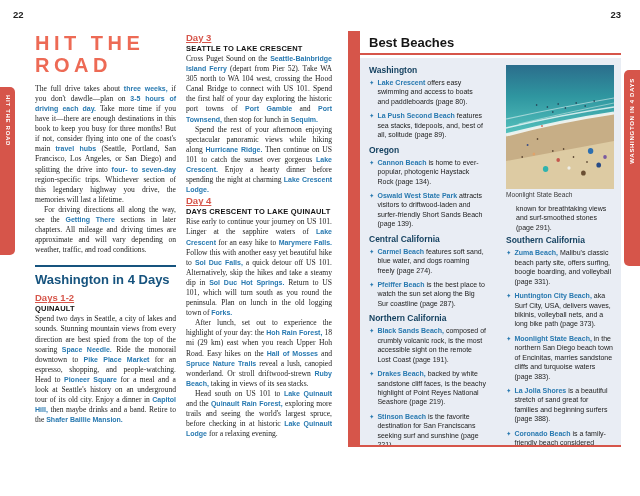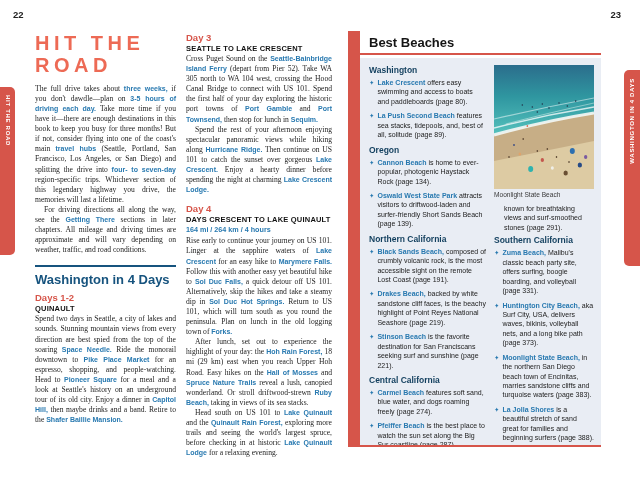--- a/index.html
+++ b/index.html
@@ -23,34 +23,34 @@
   .col2{left:186px;width:146px;}
 
   .big-title{margin:0 0 7px;font:bold 20px/1.12 "Liberation Sans",sans-serif;color:#ed6a55;
              letter-spacing:4.5px;}
   .para{margin:0;text-align:justify;font:7.6px/1.33 "Liberation Serif",serif;color:#232323;}
   .para + .para{text-indent:9px;}
   .term{font-family:"Liberation Sans",sans-serif;font-weight:bold;color:#2879b0;font-size:7px;line-height:1;}
 
   .section-heading{margin:10px 0 5px;padding-top:5px;border-top:2px solid #16537e;
                    font:bold 13px "Liberation Sans",sans-serif;color:#16537e;}
-  .day-block{margin-top:8px;}
+  .day-block{}
   .day-block:first-child{margin-top:0;}
-  .day-label{font:bold 9.5px "Liberation Sans",sans-serif;color:#d6554a;margin:0 0 1px;}
+  .day-label{font:bold 9.5px "Liberation Sans",sans-serif;color:#d6554a;margin:0 0 1px;text-decoration:underline;}
   .route{font:bold 7.5px "Liberation Sans",sans-serif;color:#111;letter-spacing:.2px;margin:0 0 1px;}
   .stats{font:bold 7.2px "Liberation Sans",sans-serif;color:#2879b0;margin:0 0 2px;}
   .stats:empty{display:none;}
 
   
-  .beach-box{position:absolute;left:348px;top:31px;width:253px;height:416px;background:#fff;}
+  .beach-box{position:absolute;left:348px;top:31px;width:273px;height:416px;background:#fff;}
   .red-bar{position:absolute;left:0;top:0;width:12px;height:100%;background:#d6554a;}
   .box-header{margin-left:12px;padding:4px 0 3px 9px;border-bottom:2px solid #d6554a;background:#fff;}
   .box-header h2{margin:0;font:bold 13px "Liberation Sans",sans-serif;color:#151515;}
   .box-content{position:absolute;left:12px;right:0;top:27px;bottom:0;background:#e9edf4;
-               border-bottom:2px solid #d6554a;padding:7px 7px 2px 9px;display:flex;gap:8px;
+               border-bottom:2px solid #d6554a;padding:7px 7px 2px 9px;display:flex;gap:20px;
                box-sizing:border-box;overflow:hidden;}
   .box-col-left{width:117px;flex:0 0 auto;}
   .box-col-right{flex:1;min-width:0;}
   .beach-region{margin:5px 0 3px;font:bold 8.5px "Liberation Sans",sans-serif;color:#123f5e;}
   .beach-section:first-child .beach-region{margin-top:0;}
   .beach-item{display:flex;gap:3px;margin:0 0 5px;}
   .diamond{flex:0 0 auto;color:#2879b0;font-size:6.5px;line-height:1.45;}
   .diamond::before{content:"✦";}
   .beach-text{margin:0;font:7px/1.35 "Liberation Sans",sans-serif;color:#222;}
   .beach-name{color:#2879b0;font-weight:bold;}
@@ -94,21 +94,20 @@
     <div class="day-label">Day 3</div>
     <div class="route">SEATTLE TO LAKE CRESCENT</div>
     <div class="paras">
           <p class="para"><span>Cross Puget Sound on the </span><span class="term">Seattle-Bainbridge Island Ferry</span><span> (depart from Pier 52). Take WA 305 north to WA 104 west, crossing the Hood Canal Bridge to connect with US 101. Spend the first half of your day exploring the historic port towns of </span><span class="term">Port Gamble</span><span> and </span><span class="term">Port Townsend,</span><span> then stop for lunch in </span><span class="term">Sequim.</span></p>
           <p class="para"><span>Spend the rest of your afternoon enjoying spectacular panoramic views while hiking along </span><span class="term">Hurricane Ridge.</span><span> Then continue on US 101 to catch the sunset over gorgeous </span><span class="term">Lake Crescent.</span><span> Enjoy a hearty dinner before spending the night at charming </span><span class="term">Lake Crescent Lodge.</span></p>
         </div>
   </div>
       <div class="day-block">
     <div class="day-label">Day 4</div>
     <div class="route">DAYS CRESCENT TO LAKE QUINAULT</div>
-    <div class="stats">164 mi / 264 km / 4 hours</div>
     <div class="paras">
           <p class="para"><span>Rise early to continue your journey on US 101. Linger at the sapphire waters of </span><span class="term">Lake Crescent</span><span> for an easy hike to </span><span class="term">Marymere Falls.</span><span> Follow this with another easy yet beautiful hike to </span><span class="term">Sol Duc Falls,</span><span> a quick detour off US 101. Alternatively, skip the hikes and take a steamy dip in </span><span class="term">Sol Duc Hot Springs.</span><span> Return to US 101, which will turn south as you round the peninsula. Plan on lunch in the old logging town of </span><span class="term">Forks.</span></p>
           <p class="para"><span>After lunch, set out to experience the highlight of your day: the </span><span class="term">Hoh Rain Forest,</span><span> 18 mi (29 km) east when you reach Upper Hoh Road. Easy hikes on the </span><span class="term">Hall of Mosses</span><span> and </span><span class="term">Spruce Nature Trails</span><span> reveal a lush, canopied wonderland. Or stroll driftwood-strewn </span><span class="term">Ruby Beach,</span><span> taking in views of its sea stacks.</span></p>
           <p class="para"><span>Head south on US 101 to </span><span class="term">Lake Quinault</span><span> and the </span><span class="term">Quinault Rain Forest,</span><span> exploring more trails and seeing the world's largest spruce, before checking in at historic </span><span class="term">Lake Quinault Lodge</span><span> for a relaxing evening.</span></p>
         </div>
   </div>
     </div>
 
   <div class="page-num num-right">23</div>
 
@@ -139,46 +138,46 @@
     <span class="diamond"></span>
     <p class="beach-text"><span class="beach-name">Cannon Beach</span><span> is home to ever-popular, photogenic Haystack Rock (page 134).</span></p>
   </div>
               <div class="beach-item">
     <span class="diamond"></span>
     <p class="beach-text"><span class="beach-name">Oswald West State Park</span><span> attracts visitors to driftwood-laden and surfer-friendly Short Sands Beach (page 139).</span></p>
   </div>
             </div>
   </div>
           <div class="beach-section">
+    <h3 class="beach-region">Central California</h3>
+    <div>
+              <div class="beach-item">
+    <span class="diamond"></span>
+    <p class="beach-text"><span class="beach-name">Carmel Beach</span><span> features soft sand, blue water, and dogs roaming freely (page 274).</span></p>
+  </div>
+              <div class="beach-item">
+    <span class="diamond"></span>
+    <p class="beach-text"><span class="beach-name">Pfeiffer Beach</span><span> is the best place to watch the sun set along the Big Sur coastline (page 287).</span></p>
+  </div>
+            </div>
+  </div>
+          <div class="beach-section">
     <h3 class="beach-region">Northern California</h3>
     <div>
               <div class="beach-item">
     <span class="diamond"></span>
     <p class="beach-text"><span class="beach-name">Black Sands Beach,</span><span> composed of crumbly volcanic rock, is the most accessible sight on the remote Lost Coast (page 191).</span></p>
   </div>
               <div class="beach-item">
     <span class="diamond"></span>
     <p class="beach-text"><span class="beach-name">Drakes Beach,</span><span> backed by white sandstone cliff faces, is the beachy highlight of Point Reyes National Seashore (page 219).</span></p>
   </div>
               <div class="beach-item">
     <span class="diamond"></span>
     <p class="beach-text"><span class="beach-name">Stinson Beach</span><span> is the favorite destination for San Franciscans seeking surf and sunshine (page 221).</span></p>
-  </div>
-            </div>
-  </div>
-          <div class="beach-section">
-    <h3 class="beach-region">Central California</h3>
-    <div>
-              <div class="beach-item">
-    <span class="diamond"></span>
-    <p class="beach-text"><span class="beach-name">Carmel Beach</span><span> features soft sand, blue water, and dogs roaming freely (page 274).</span></p>
-  </div>
-              <div class="beach-item">
-    <span class="diamond"></span>
-    <p class="beach-text"><span class="beach-name">Pfeiffer Beach</span><span> is the best place to watch the sun set along the Big Sur coastline (page 287).</span></p>
   </div>
             </div>
   </div>
         </div>
       <div class="box-col-right">
         <figure class="photo-fig">
           <svg viewBox="0 0 120 124" preserveAspectRatio="none">
             <defs>
               <linearGradient id="og" x1="0" y1="0" x2="0" y2="1">
                 <stop offset="0" stop-color="#2b6d8c"></stop>

